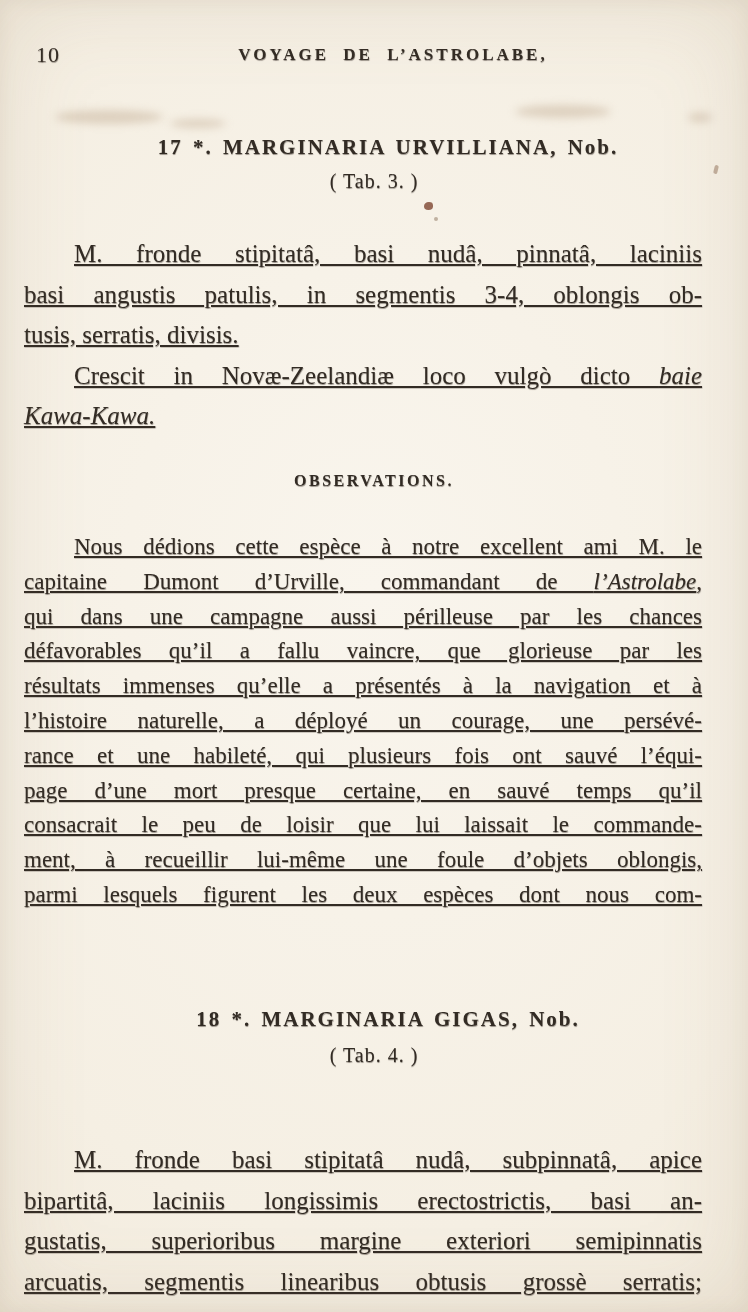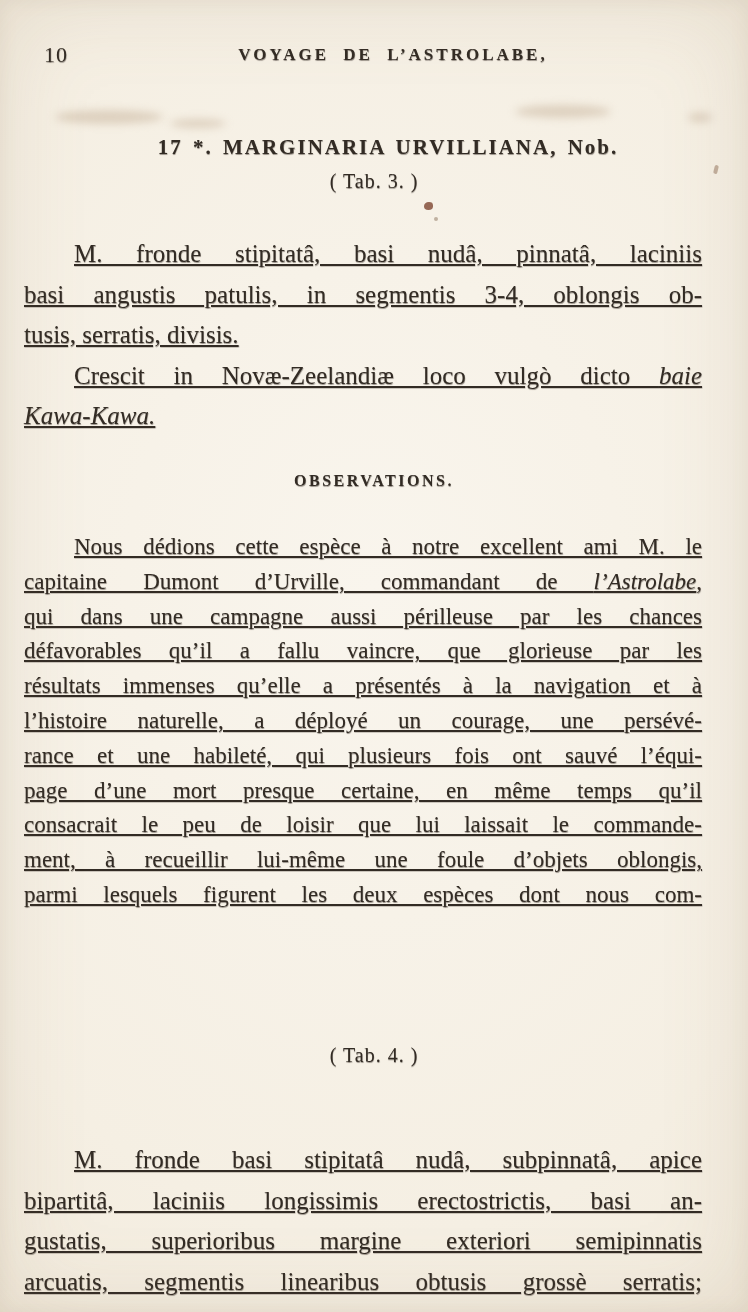--- a/index.html
+++ b/index.html
@@ -17,21 +17,21 @@
     font-family:"Liberation Serif","DejaVu Serif",serif;
     color:var(--ink);
     overflow:hidden;
     text-shadow:0.4px 0.5px 0.7px rgba(47,38,30,0.45);
   }
   .page::after{
     content:"";position:absolute;inset:0;pointer-events:none;
     box-shadow:inset 0 0 90px rgba(150,125,95,.16), inset 0 0 18px rgba(150,125,95,.10);
   }
   .abs{position:absolute;}
-  .pagenum{left:44px;top:40px;font-size:22px;line-height:30px;letter-spacing:1px;}
+  .pagenum{left:36px;top:40px;font-size:22px;line-height:30px;letter-spacing:1px;}
   .runtitle{left:0;right:0;top:40px;text-align:center;font-size:17px;line-height:30px;
     font-weight:700;letter-spacing:3px;word-spacing:7px;margin-left:38px;}
   .sp-head{left:0;right:0;text-align:center;font-size:21px;line-height:34px;
     font-weight:700;letter-spacing:2px;word-spacing:3px;padding-left:28px;}
   .h17{top:130px;}
   .h18{top:1002px;}
   .tabref{left:0;right:0;text-align:center;font-size:20px;line-height:34px;
     font-weight:400;letter-spacing:1px;}
   .tab3{top:164px;}
   .tab4{top:1038px;}
@@ -101,26 +101,27 @@
   <div class="abs obsh">OBSERVATIONS.</div>
 
   <div class="abs textblock obsbody">
       <div class="tline fill ind"><span>Nous dédions cette espèce à notre excellent ami M. le</span></div>
       <div class="tline fill"><span>capitaine Dumont d’Urville, commandant de </span><span class="it">l’Astrolabe</span><span>,</span></div>
       <div class="tline fill"><span>qui dans une campagne aussi périlleuse par les chances</span></div>
       <div class="tline fill"><span>défavorables qu’il a fallu vaincre, que glorieuse par les</span></div>
       <div class="tline fill"><span>résultats immenses qu’elle a présentés à la navigation et à</span></div>
       <div class="tline fill"><span>l’histoire naturelle, a déployé un courage, une persévé-</span></div>
       <div class="tline fill"><span>rance et une habileté, qui plusieurs fois ont sauvé l’équi-</span></div>
-      <div class="tline fill"><span>page d’une mort presque certaine, en même temps qu’il</span></div>
+      <div class="tline fill"><span>page d’une mort presque certaine, en sauvé temps qu’il</span></div>
       <div class="tline fill"><span>consacrait le peu de loisir que lui laissait le commande-</span></div>
       <div class="tline fill"><span>ment, à recueillir lui-même une foule d’objets oblongis,</span></div>
       <div class="tline fill"><span>parmi lesquels figurent les deux espèces dont nous com-</span></div>
     </div>
 
+  <div class="abs sp-head h18">18 *. MARGINARIA GIGAS, Nob.</div>
   <div class="abs tabref tab4">( Tab. 4. )</div>
 
   <div class="abs textblock body18">
     <div>
         <div class="tline fill ind"><span>M. fronde basi stipitatâ nudâ, subpinnatâ, apice</span></div>
         <div class="tline fill"><span>bipartitâ, laciniis longissimis erectostrictis, basi an-</span></div>
         <div class="tline fill"><span>gustatis, superioribus margine exteriori semipinnatis</span></div>
         <div class="tline fill"><span>arcuatis, segmentis linearibus obtusis grossè serratis;</span></div>
       </div>
   </div>

